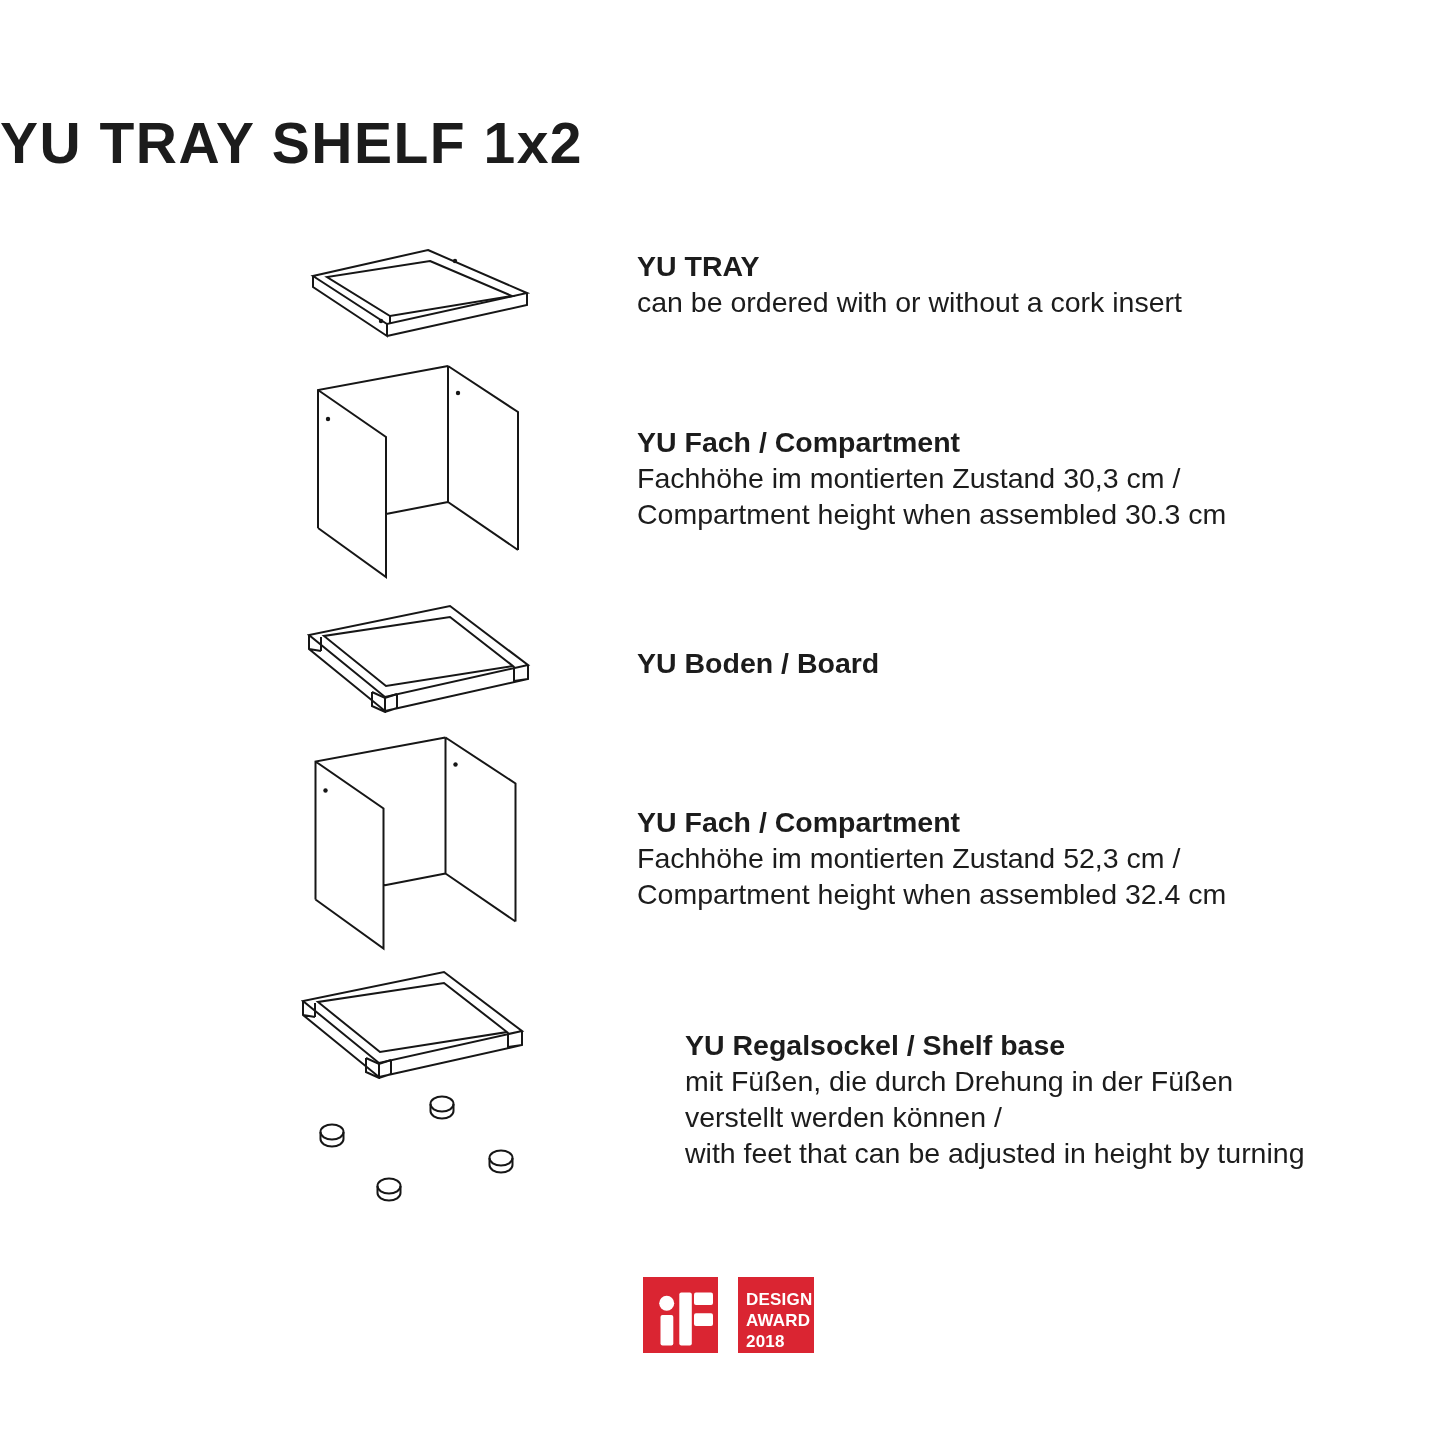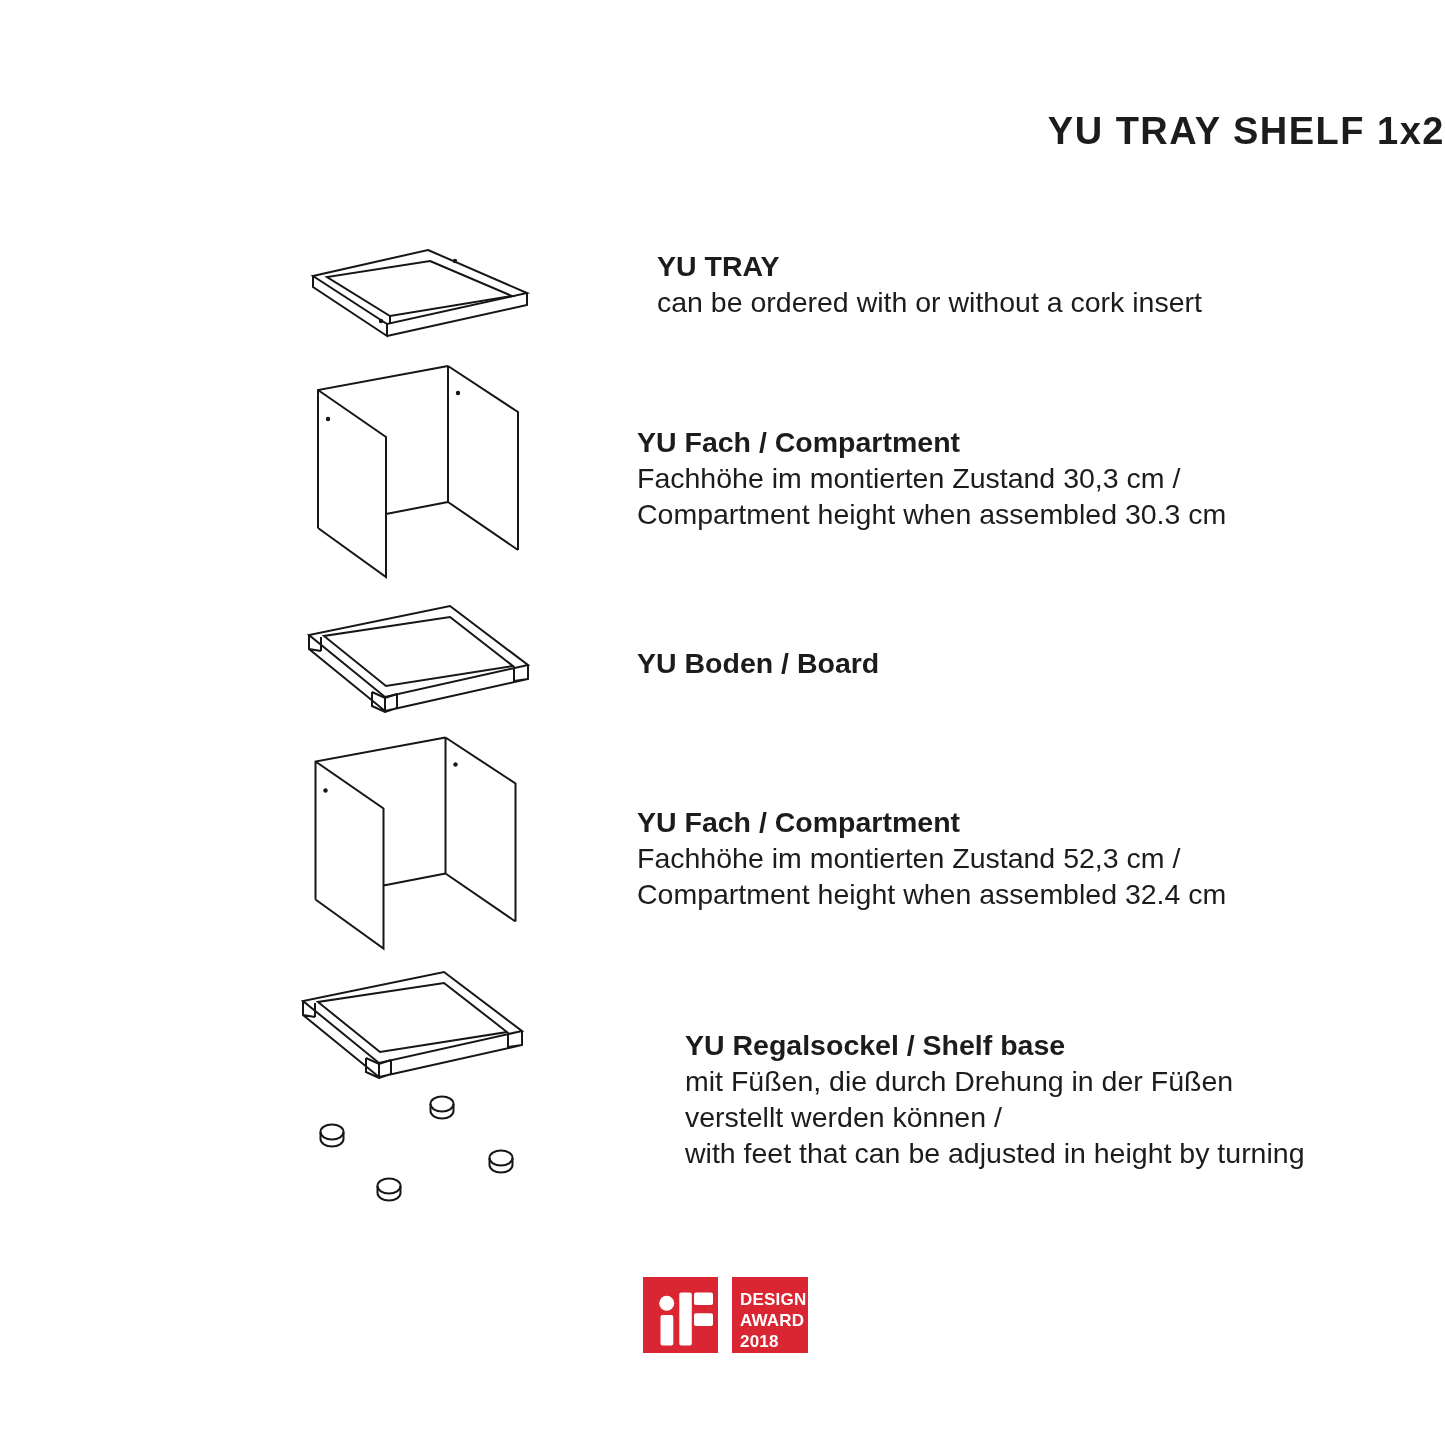--- a/index.html
+++ b/index.html
@@ -3,34 +3,34 @@
 <meta charset="utf-8">
 <style>
   html,body{margin:0;padding:0;}
   body{
     width:1445px;height:1445px;background:#ffffff;position:relative;
     font-family:"Liberation Sans",sans-serif;color:#1c1c1c;overflow:hidden;
   }
   .canvas{position:absolute;inset:0;}
   .diagram-svg{position:absolute;left:0;top:0;width:1445px;height:1445px;}
   .page-title{
-    position:absolute;top:110px;left:0;width:100%;text-align:right;
-    font-size:38px;font-weight:700;letter-spacing:1.5px;color:#1c1c1c;
+    position:absolute;top:110px;left:0;width:100%;text-align:left;
+    font-size:57px;font-weight:700;letter-spacing:1.5px;color:#1c1c1c;
   }
   .block{
     position:absolute;left:637px;width:720px;
     font-size:28.5px;line-height:36px;color:#1c1c1c;
   }
   .block .heading{font-weight:700;}
-  .block-tray{top:248px;margin-left:20px;}
+  .block-tray{top:248px;}
   .block-comp-upper{top:424px;}
   .block-board{top:645px;}
   .block-comp-lower{top:804px;}
   .block-base{top:1027px;margin-left:48px;}
-  .badge{position:absolute;left:643px;top:1277px;display:flex;gap:14px;}
+  .badge{position:absolute;left:643px;top:1277px;display:flex;gap:20px;}
   .badge-sq{width:75px;height:76px;background:#da2532;}
   .badge-text{
     width:76px;height:76px;background:#da2532;color:#ffffff;
     font-weight:700;font-size:17px;line-height:21px;
     padding:12px 0 0 8px;box-sizing:border-box;letter-spacing:0.2px;
   }
 </style>
 </head>
 <body>
 

